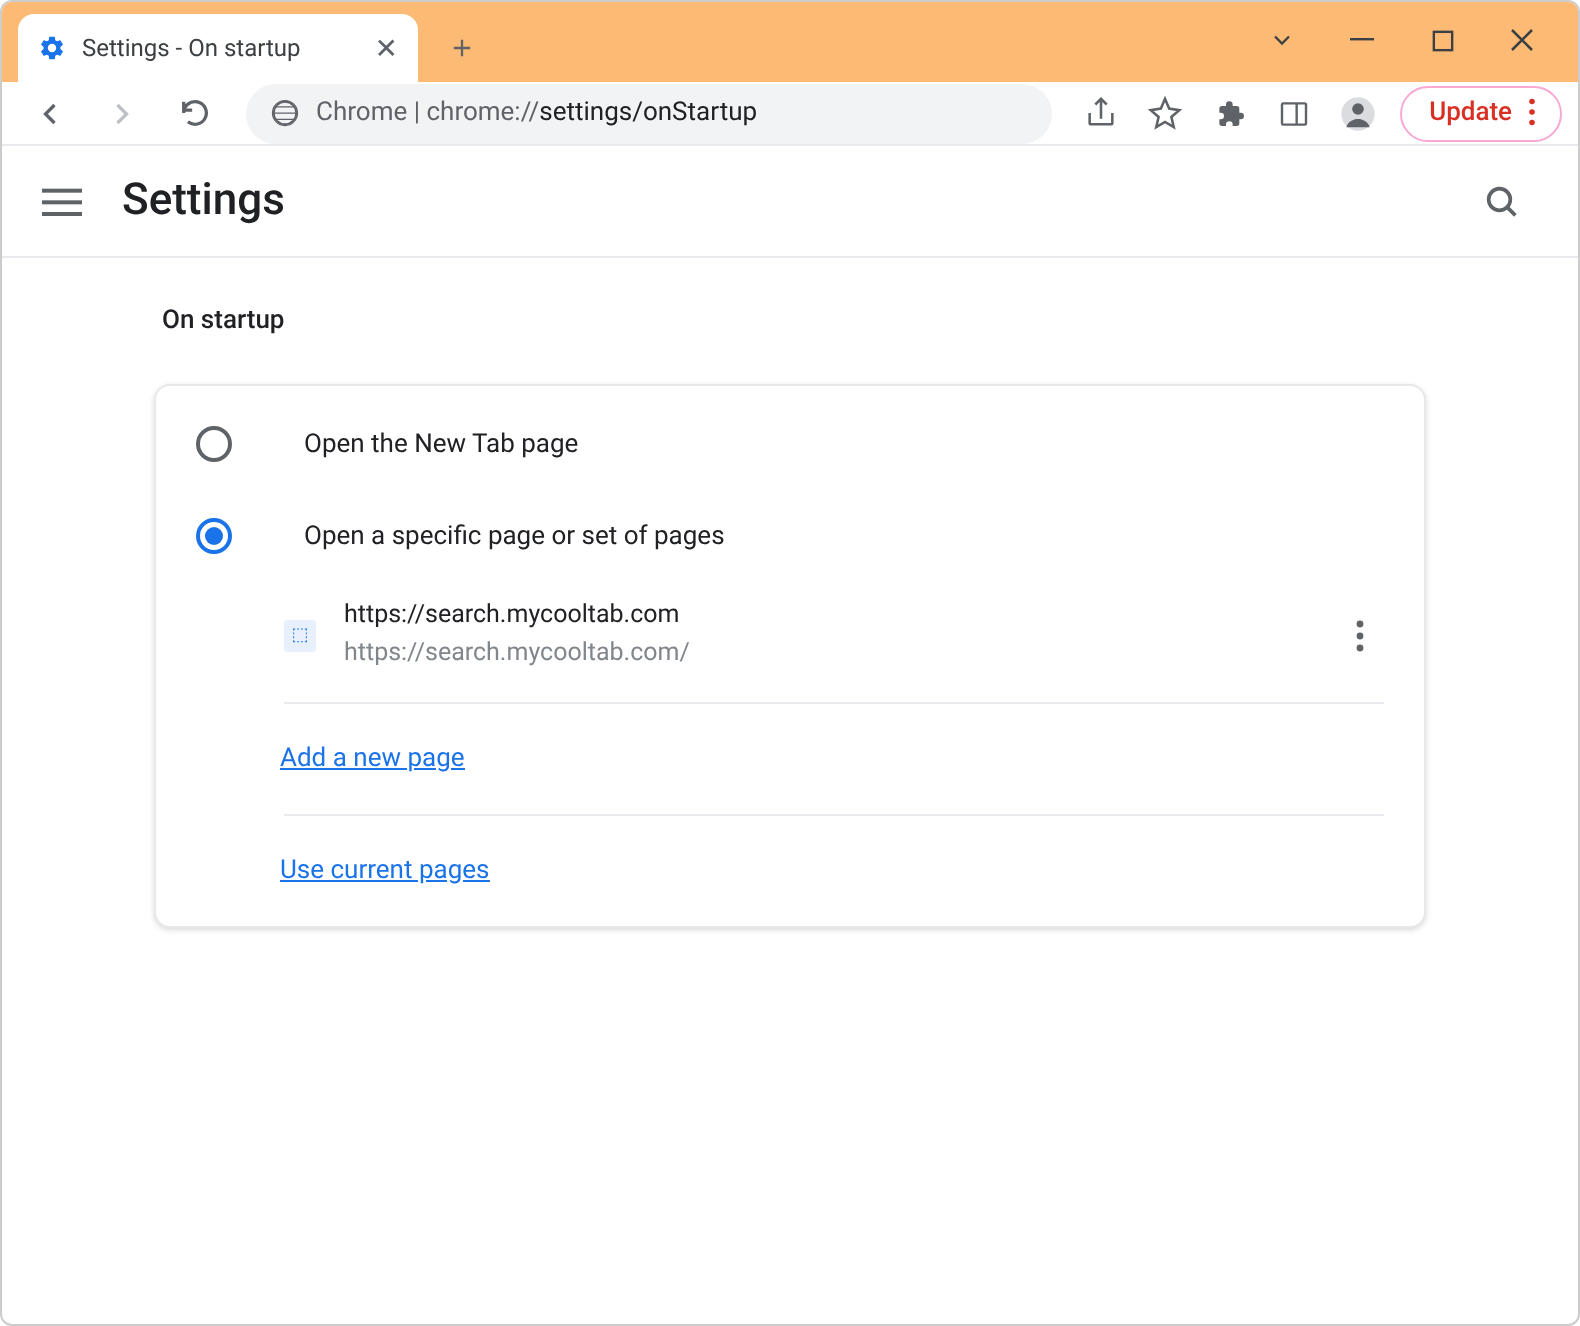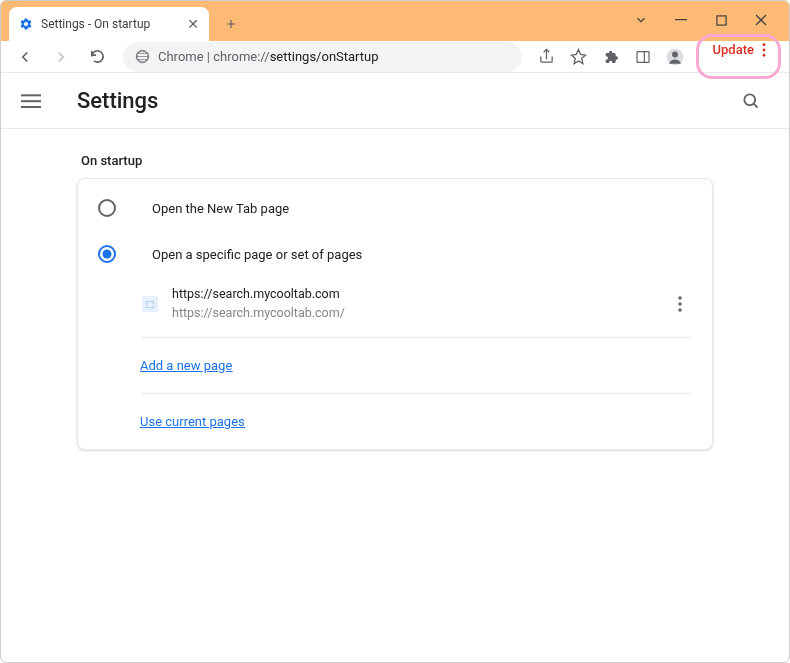--- a/index.html
+++ b/index.html
@@ -60,47 +60,47 @@
       padding: 0 12px;
       gap: 8px;
       font-size: 13px;
       color: #5f6368;
       margin: 0 6px;
     }
     .omnibox .url-part-dark { color: #202124; }
     .toolbar-icons { display:flex; align-items:center; gap: 2px; }
     .toolbar-icons .iconbtn { width: 30px; height: 30px; display:flex; align-items:center; justify-content:center; color:#5f6368; border-radius:50%; }
     .update-chip {
-      border: 3px solid #f9a8d4;
+      border: 1px solid #f9a8d4;
       color: #d93025;
       border-radius: 16px;
-      padding: 5px 12px 19px 14px;
+      padding: 5px 12px 6px 14px;
       font-size: 13px;
       display:flex;
       align-items:center;
       gap: 8px;
       margin-left: 4px;
       font-weight: 500;
     }
     .update-chip .dots { color:#d93025; line-height:0; }
     
     .settings-header {
       height: 56px;
       display:flex;
       align-items:center;
       padding: 0 20px;
-      gap: 36px;
+      gap: 20px;
       border-bottom: 1px solid #e8eaed;
     }
     .menu-icon { color:#5f6368; display:flex; }
     .settings-title { font-size: 22px; color:#202124; font-weight: 500; }
     .search-icon-btn { margin-left:auto; color:#5f6368; display:flex; width: 36px; height:36px; align-items:center; justify-content:center; border-radius:50%; }
     
     .content { padding: 24px 0; display:flex; flex-direction:column; align-items:center; }
-    .section-title { width: 636px; font-size: 13px; color:#202124; margin-bottom: 10px; padding-left: 4px; font-weight:500; }
+    .section-title { width: 636px; font-size: 13px; color:#202124; margin-bottom: 24px; padding-left: 4px; font-weight:500; }
     .card {
       width: 636px;
       border: 1px solid #e8e8e8;
       border-radius: 8px;
       background:#fff;
       box-shadow: 0 1px 2px rgba(60,64,67,0.08), 0 1px 3px rgba(60,64,67,0.12);
       padding: 6px 0;
     }
     .radio-row {
       display:flex;

